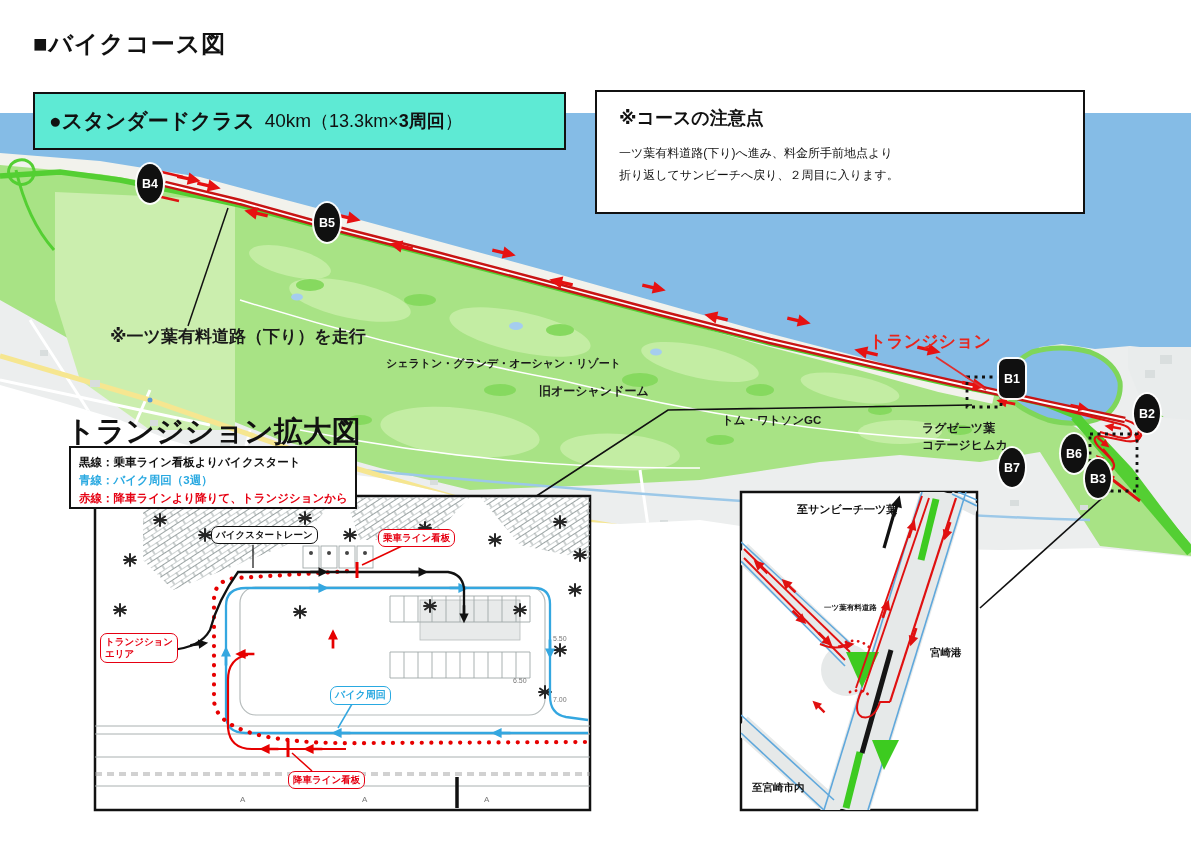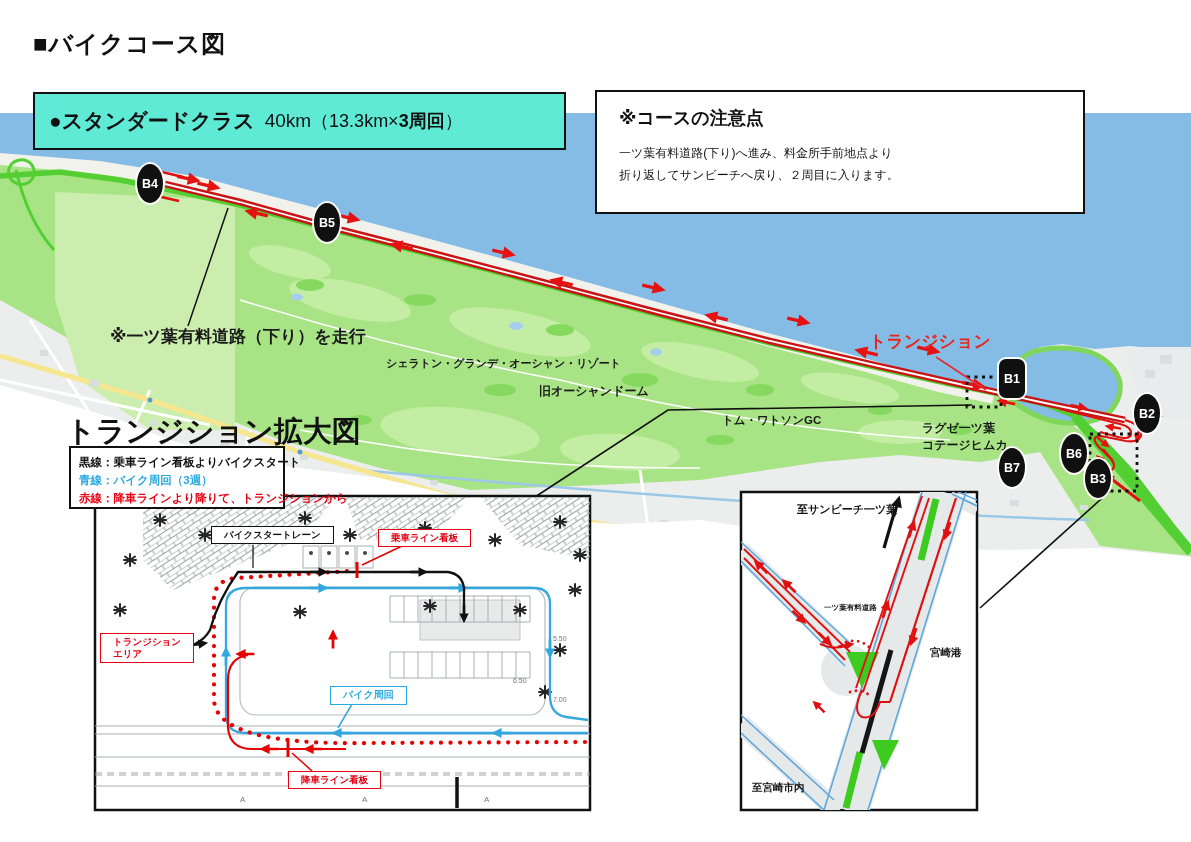--- a/index.html
+++ b/index.html
@@ -17,25 +17,25 @@
              box-sizing:border-box;padding:14px 0 0 22px;z-index:30;}
   .notes-head{font-size:18px;font-weight:bold;}
   .notes-body{font-size:12px;margin-top:12px;line-height:1.85;}
   .bmark{position:absolute;width:26px;height:39px;border-radius:50%;background:#101010;color:#fff;
          font-weight:bold;font-size:12.5px;display:flex;align-items:center;justify-content:center;
          box-shadow:0 0 0 2px rgba(255,255,255,.95);z-index:22;}
   .maplabel{position:absolute;font-weight:bold;color:#1a1a1a;z-index:21;white-space:nowrap;}
   .red{color:#e8251c;}
   .blue{color:#29a9e1;}
   .enl-head{left:66px;top:412px;font-size:29px;font-weight:bold;z-index:31;white-space:nowrap;}
-  .legend-box{left:69px;top:446px;width:216px;height:63px;background:#fff;border:2px solid #111;
+  .legend-box{left:69px;top:446px;width:288px;height:63px;background:#fff;border:2px solid #111;
               box-sizing:border-box;padding:6px 8px;z-index:31;}
   .legend-box div{font-size:11.5px;font-weight:bold;line-height:1.55;white-space:nowrap;}
   .tagbox{position:absolute;background:#fff;font-weight:bold;z-index:32;white-space:nowrap;
-          padding:2px 12px;line-height:1.25;}
+          padding:2px 4px;line-height:1.25;border-radius:7px;}
   .tag-black{border:1.5px solid #111;color:#111;}
   .tag-red{border:1.5px solid #e60012;color:#e60012;}
   .tag-blue{border:1.5px solid #29a9e1;color:#29a9e1;}
   .plannum{position:absolute;color:#777;font-size:7px;z-index:32;}
   .jlabel{position:absolute;font-weight:bold;color:#111;z-index:32;white-space:nowrap;}
   svg{position:absolute;left:0;top:0;z-index:10;}
 </style>
 </head>
 <body>
 

